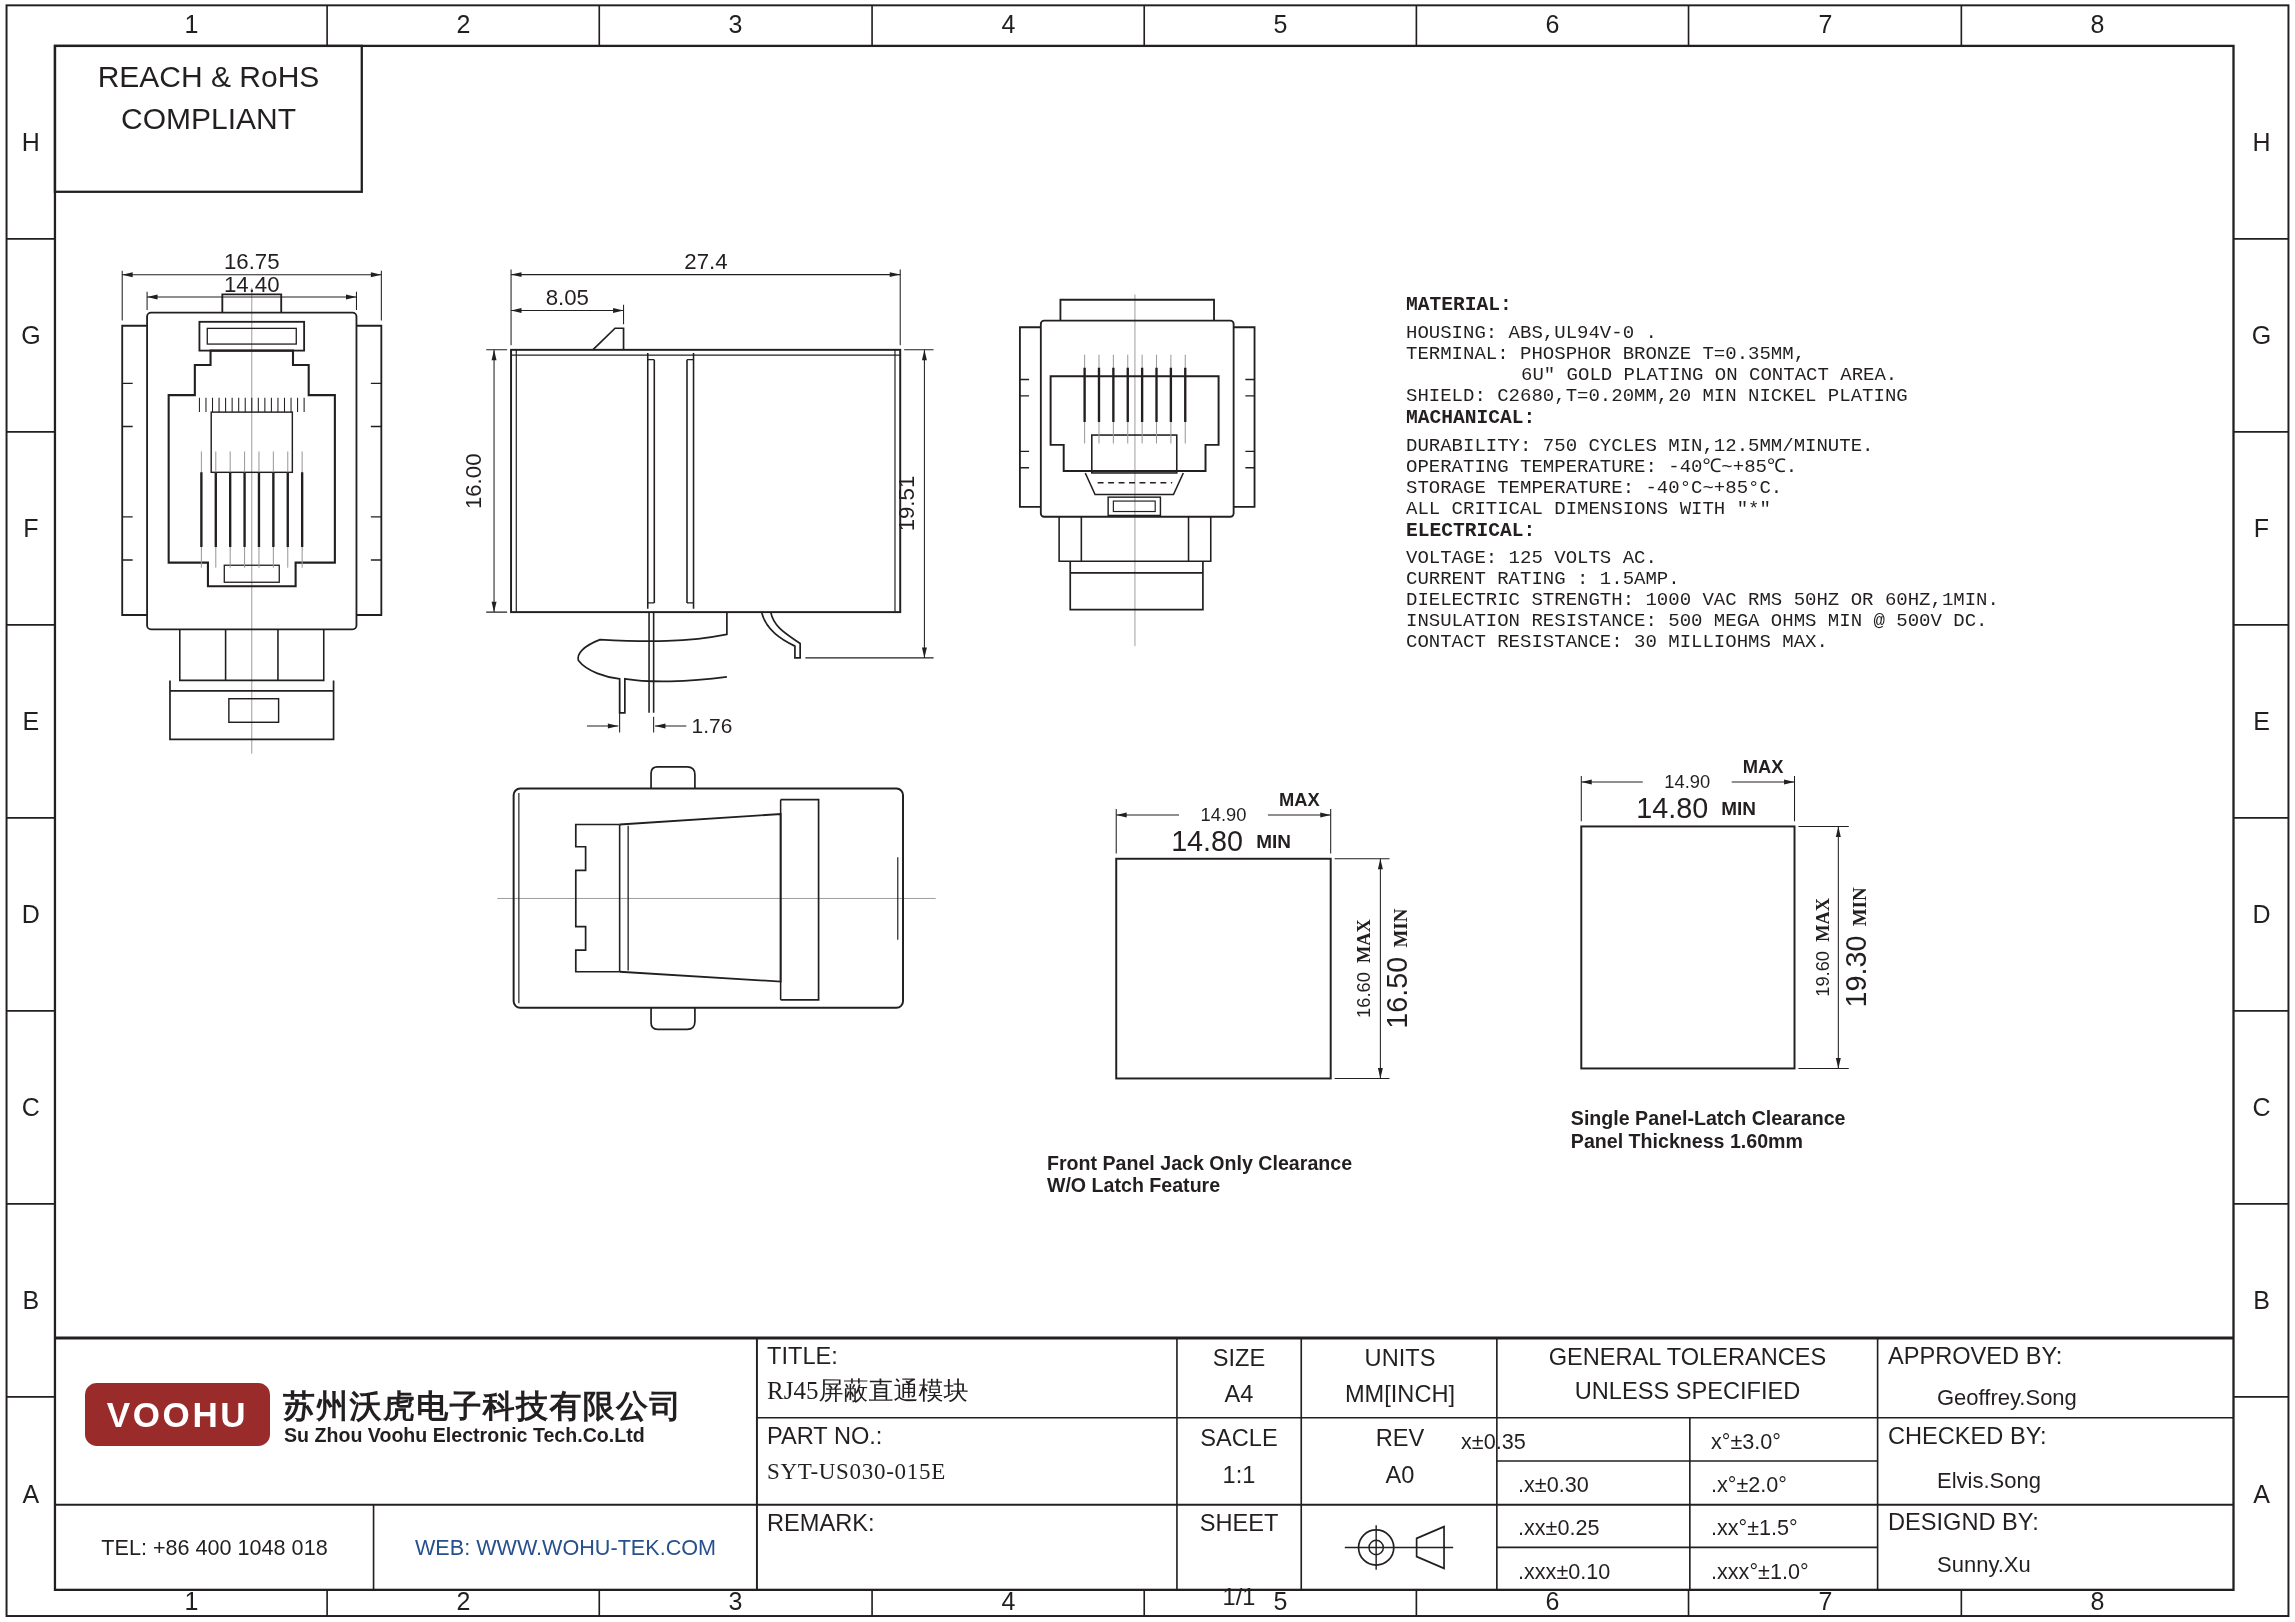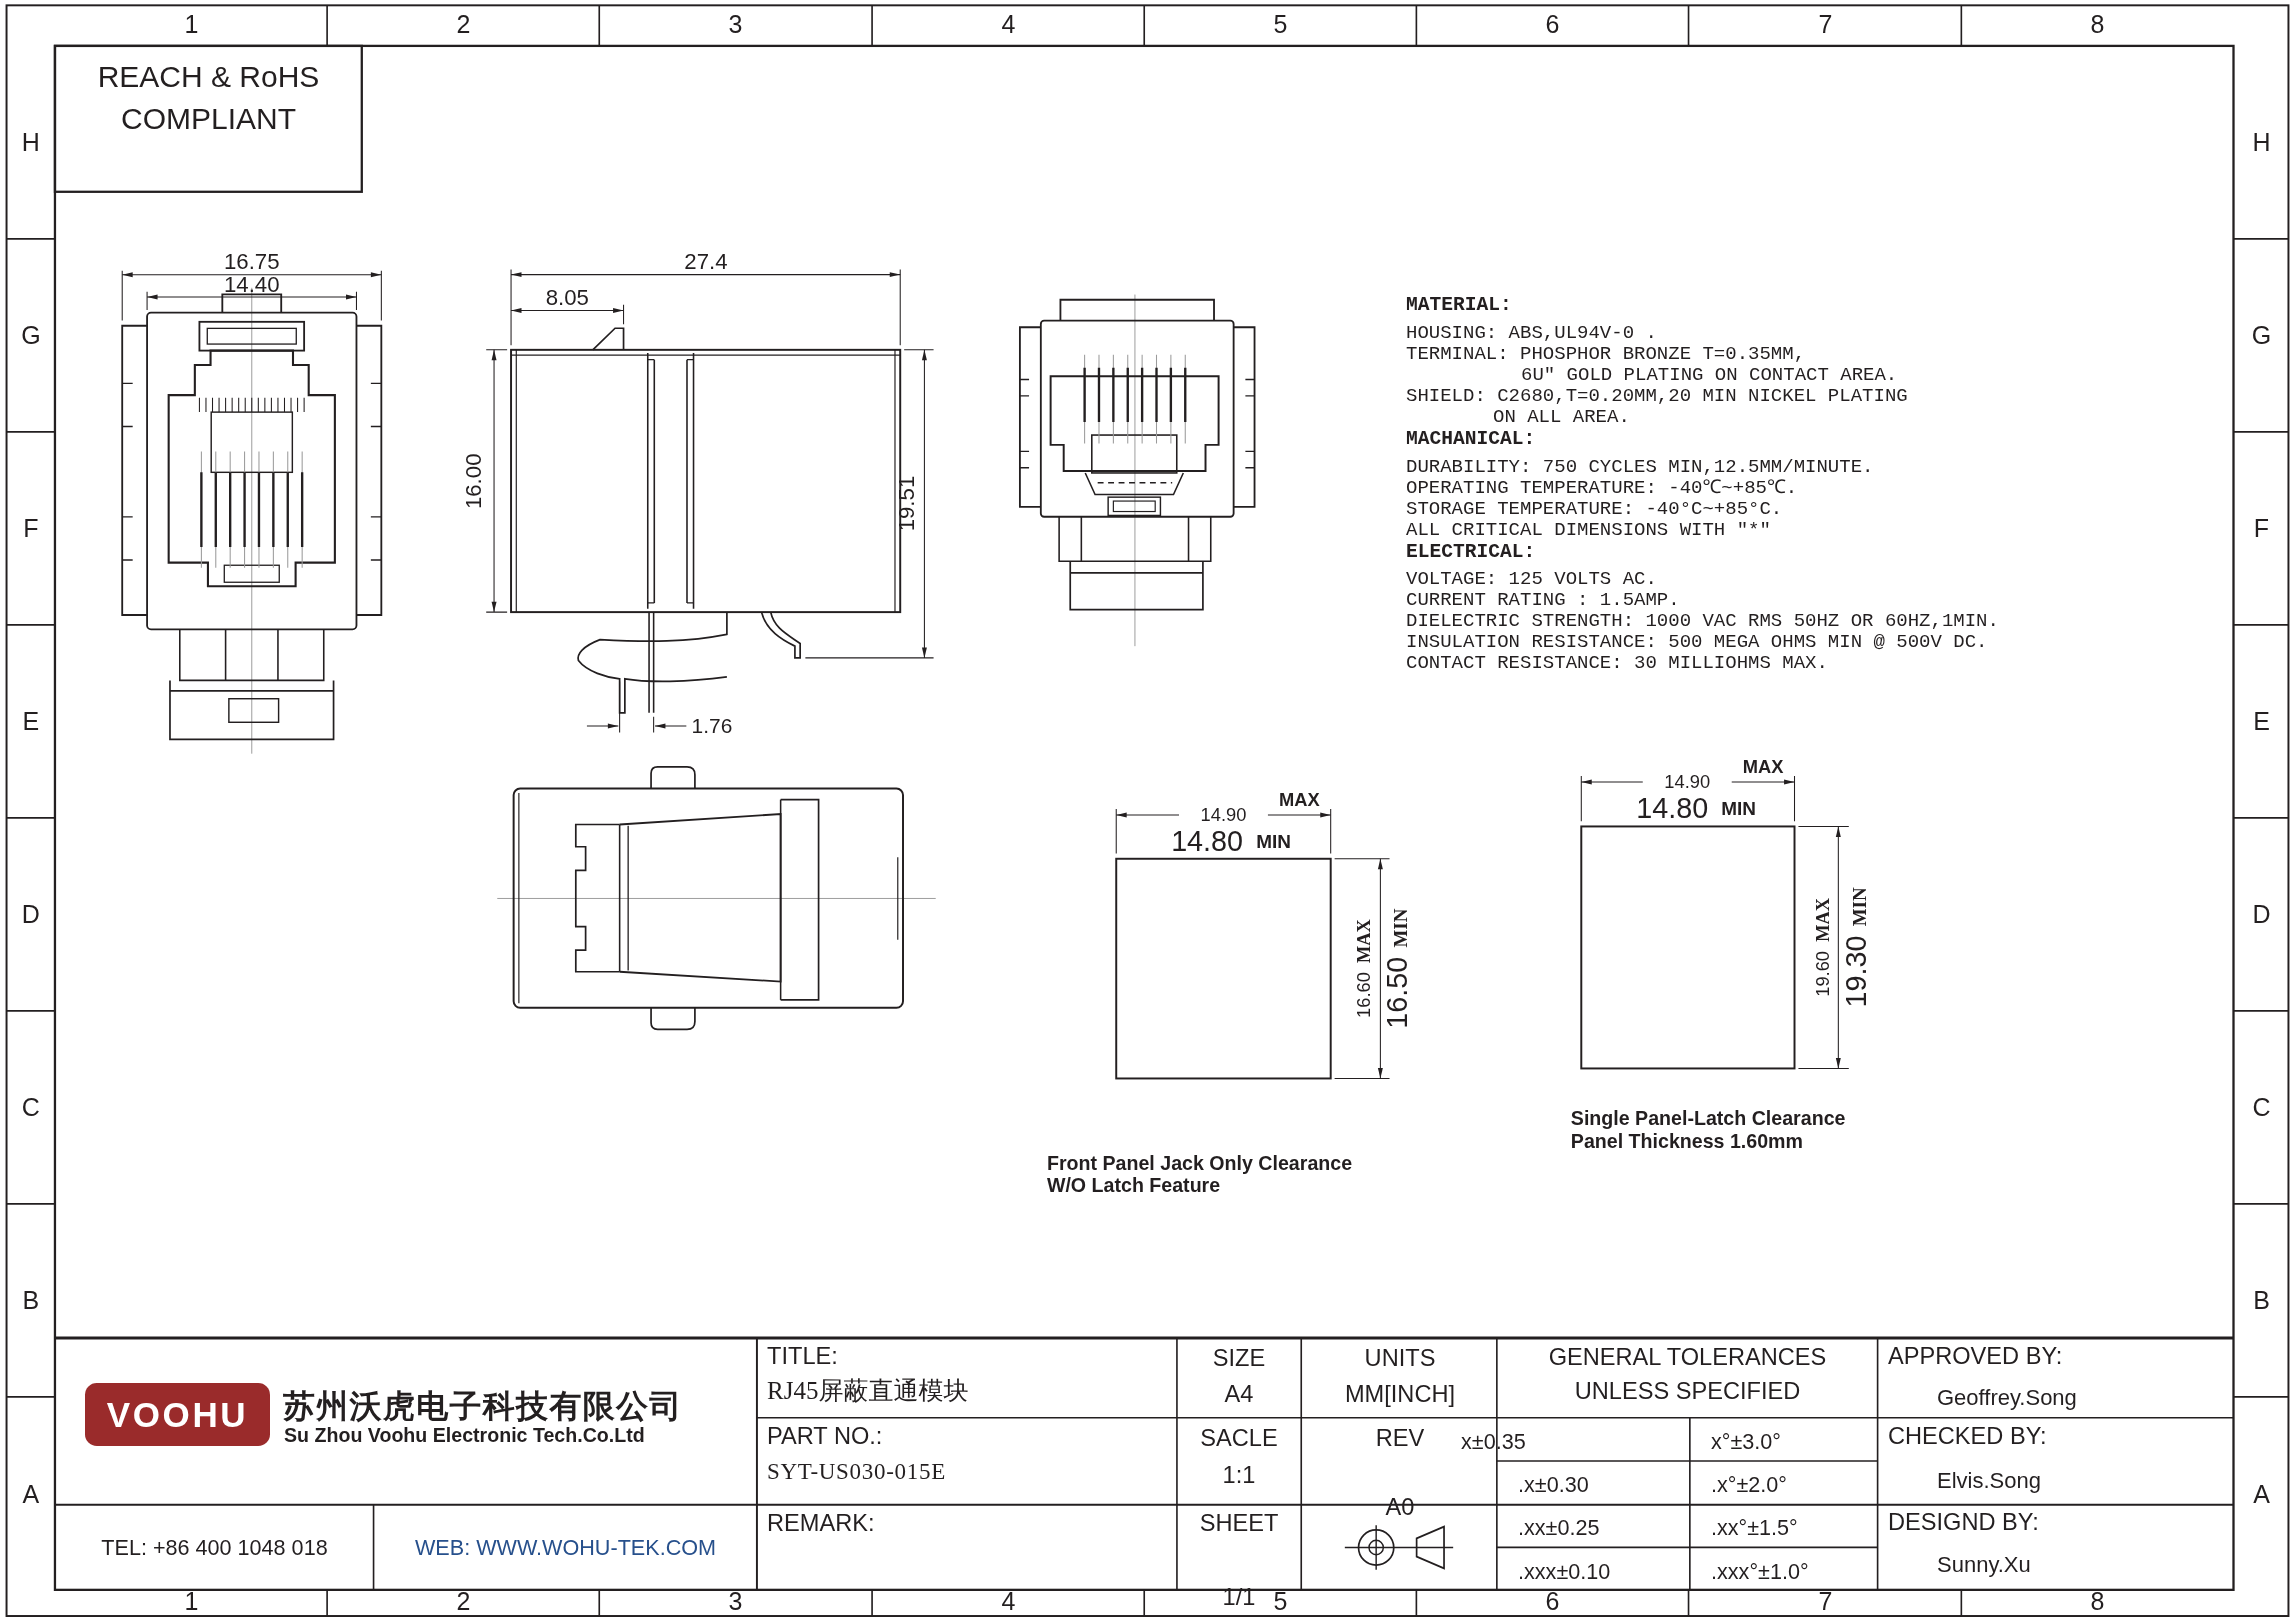--- a/index.html
+++ b/index.html
@@ -279,21 +279,20 @@
   <text x="30" y="580" font-size="30" font-weight="bold" font-family="Liberation Mono, monospace">Single Panel-Latch Clearance</text>
   <text x="30" y="614" font-size="30" font-weight="bold" font-family="Liberation Mono, monospace">Panel Thickness 1.60mm</text>
 </svg>
 
 <div class="speclines">
   <div class="sphead">MATERIAL:</div>
   <div>HOUSING: ABS,UL94V-0 .</div>
   <div>TERMINAL: PHOSPHOR BRONZE T=0.35MM,</div>
   <div class="spind1">6U" GOLD PLATING ON CONTACT AREA.</div>
   <div>SHIELD: C2680,T=0.20MM,20 MIN NICKEL PLATING</div>
-  <div class="spind2">ON ALL AREA.</div>
   <div class="sphead">MACHANICAL:</div>
   <div>DURABILITY: 750 CYCLES MIN,12.5MM/MINUTE.</div>
   <div>OPERATING TEMPERATURE: -40℃~+85℃.</div>
   <div>STORAGE TEMPERATURE: -40°C~+85°C.</div>
   <div>ALL CRITICAL DIMENSIONS WITH "*"</div>
   <div class="sphead">ELECTRICAL:</div>
   <div>VOLTAGE: 125 VOLTS AC.</div>
   <div>CURRENT RATING : 1.5AMP.</div>
   <div>DIELECTRIC STRENGTH: 1000 VAC RMS 50HZ OR 60HZ,1MIN.</div>
   <div>INSULATION RESISTANCE: 500 MEGA OHMS MIN @ 500V DC.</div>
@@ -317,21 +316,21 @@
 <div class="abs ctr tblabel" style="left:1177px;top:1345px;width:124px;">SIZE</div>
 <div class="abs ctr tbvalue" style="left:1177px;top:1381px;width:124px;">A4</div>
 <div class="abs ctr tblabel" style="left:1177px;top:1425px;width:124px;">SACLE</div>
 <div class="abs ctr tbvalue" style="left:1177px;top:1462px;width:124px;">1:1</div>
 <div class="abs ctr tblabel" style="left:1177px;top:1510px;width:124px;">SHEET</div>
 <div class="abs ctr tbvalue" style="left:1177px;top:1584px;width:124px;">1/1</div>
 
 <div class="abs ctr tblabel" style="left:1302px;top:1345px;width:196px;">UNITS</div>
 <div class="abs ctr tbvalue" style="left:1302px;top:1381px;width:196px;">MM[INCH]</div>
 <div class="abs ctr tblabel" style="left:1302px;top:1425px;width:196px;">REV</div>
-<div class="abs ctr tbvalue" style="left:1302px;top:1462px;width:196px;margin-top:32px;">A0</div>
+<div class="abs ctr tbvalue" style="left:1302px;top:1462px;width:196px;">A0</div>
 <svg style="left:1337px;top:1520px" width="124" height="55" viewBox="0 0 190 84">
   <g stroke="#231f20" fill="none">
     <line x1="12" y1="42" x2="178" y2="42" stroke-width="2.2"></line>
     <line x1="60" y1="8" x2="60" y2="76" stroke-width="2.2"></line>
     <circle cx="60" cy="42" r="27" stroke-width="2.6"></circle>
     <circle cx="60" cy="42" r="11" stroke-width="2.2"></circle>
     <path d="M122,28 L164,10 L164,74 L122,56 Z" stroke-width="2.6"></path>
   </g>
 </svg>
 

